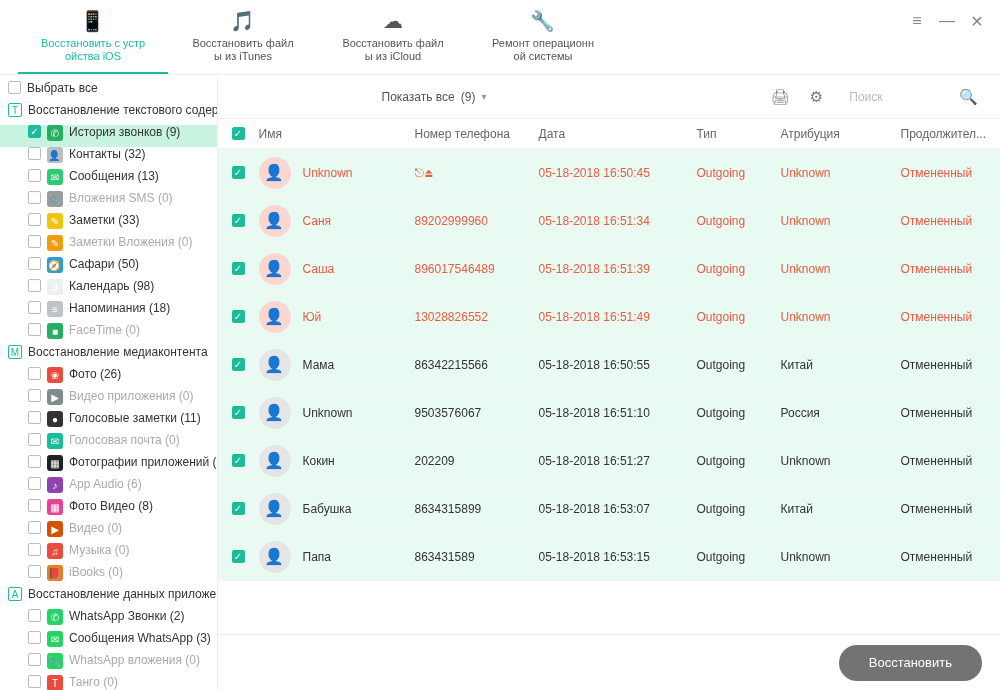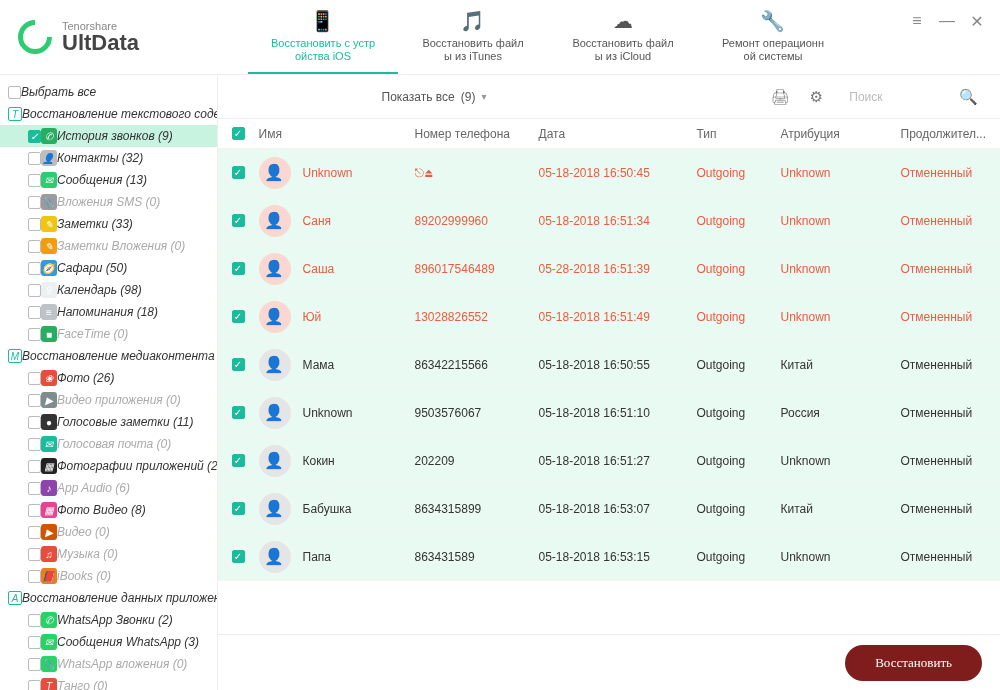--- a/index.html
+++ b/index.html
@@ -13,21 +13,21 @@
 .logo-text .t2 { font-size:22px; font-weight:600; color:#444; }
 .tabs { display:flex; height:100%; }
 .tab { display:flex; flex-direction:column; align-items:center; justify-content:center; width:150px; height:100%; gap:4px; color:#555; cursor:pointer; border-bottom:2px solid transparent; }
 .tab.active { color:#1abc9c; border-bottom:2px solid #1abc9c; }
 .tab .icon { font-size:20px; }
 .tab .lbl { font-size:11px; text-align:center; line-height:1.2; }
 .winctrl { position:absolute; right:14px; top:12px; display:flex; gap:12px; color:#888; font-size:16px; }
 .winctrl span { cursor:pointer; width:18px; text-align:center; }
 .main { display:flex; height:calc(690px - 75px); }
 .sidebar { width:230px; border-right:1px solid #eee; overflow:hidden; padding:6px 0; font-size:12px; }
-.side-row { display:flex; align-items:center; height:22px; padding:0 8px; cursor:pointer; white-space:nowrap; overflow:hidden;font-style:italic; }
+.side-row { display:flex; gap:6px; height:22px; padding:0 8px; cursor:pointer; white-space:nowrap; overflow:hidden; }
 .side-row.section { color:#333; }
 .side-row.item { padding-left:28px; }
 .side-row.item.dim { color:#aaa; }
 .side-row.sel { background:#c7f3e0; }
 .cb { width:13px; height:13px; border:1px solid #bbb; background:#fff; flex-shrink:0; display:inline-flex; align-items:center; justify-content:center; font-size:10px; color:#fff; border-radius:2px; }
 .cb.checked { background:#1abc9c; border-color:#1abc9c; }
 .sec-icon { width:14px; height:14px; border:1px solid #1abc9c; display:inline-flex; align-items:center; justify-content:center; font-size:10px; color:#1abc9c; border-radius:2px; flex-shrink:0; }
 .it-icon { width:16px; height:16px; border-radius:3px; flex-shrink:0; display:inline-flex; align-items:center; justify-content:center; font-size:10px; color:#fff; }
 .content { flex:1; display:flex; flex-direction:column; }
 .toolbar { height:44px; display:flex; align-items:center; padding:0 14px; border-bottom:1px solid #eee; }
@@ -50,33 +50,26 @@
 .avatar { width:32px; height:32px; border-radius:50%; background:#e5e5e5; display:inline-flex; align-items:center; justify-content:center; color:#bbb; font-size:16px; margin-right:12px; flex-shrink:0; }
 .c-name { width:156px; display:flex; align-items:center; }
 .c-phone { width:124px; }
 .c-date { width:158px; }
 .c-type { width:84px; }
 .c-attr { width:120px; }
 .c-dur { flex:1; }
 .footer { height:56px; display:flex; align-items:center; padding:0 18px; border-top:1px solid #eee; }
 .btn { height:36px; padding:0 30px; border-radius:18px; font-size:13px; display:inline-flex; align-items:center; justify-content:center; cursor:pointer; }
 .btn.back { border:1.5px solid #1abc9c; color:#1abc9c; background:#fff; }
-.btn.recover { background:#7f1d1d; color:#fff; margin-left:auto;font-family:Liberation Serif, serif; }
+.btn.recover { background:#737373; color:#fff; margin-left:auto; }
 </style>
 </head>
 <body>
 
 <div class="topbar">
-  <div class="logo">
-    <div class="logo-mark"></div>
-    <div class="logo-text">
-      <div class="t1">Tenorshare</div>
-      <div class="t2">UltData</div>
-    </div>
-  </div>
   <div class="tabs" id="tabs">
       <div class="tab active">
         <span class="icon">📱</span>
         <span class="lbl">Восстановить с устр<br>ойства iOS</span>
       </div>
       <div class="tab">
         <span class="icon">🎵</span>
         <span class="lbl">Восстановить файл<br>ы из iTunes</span>
       </div>
       <div class="tab">
@@ -289,21 +282,21 @@
           <div class="c-attr">Unknown</div>
           <div class="c-dur">Отмененный</div>
         </div>
         <div class="row light deleted">
           <span class="cb checked">✓</span>
           <div class="c-name">
             <span class="avatar">👤</span>
             <span>Саша</span>
           </div>
           <div class="c-phone">896017546489</div>
-          <div class="c-date">05-28-2018 16:51:39</div>
+          <div class="c-date">05-18-2018 16:51:39</div>
           <div class="c-type">Outgoing</div>
           <div class="c-attr">Unknown</div>
           <div class="c-dur">Отмененный</div>
         </div>
         <div class="row light deleted">
           <span class="cb checked">✓</span>
           <div class="c-name">
             <span class="avatar">👤</span>
             <span>Юй</span>
           </div>

